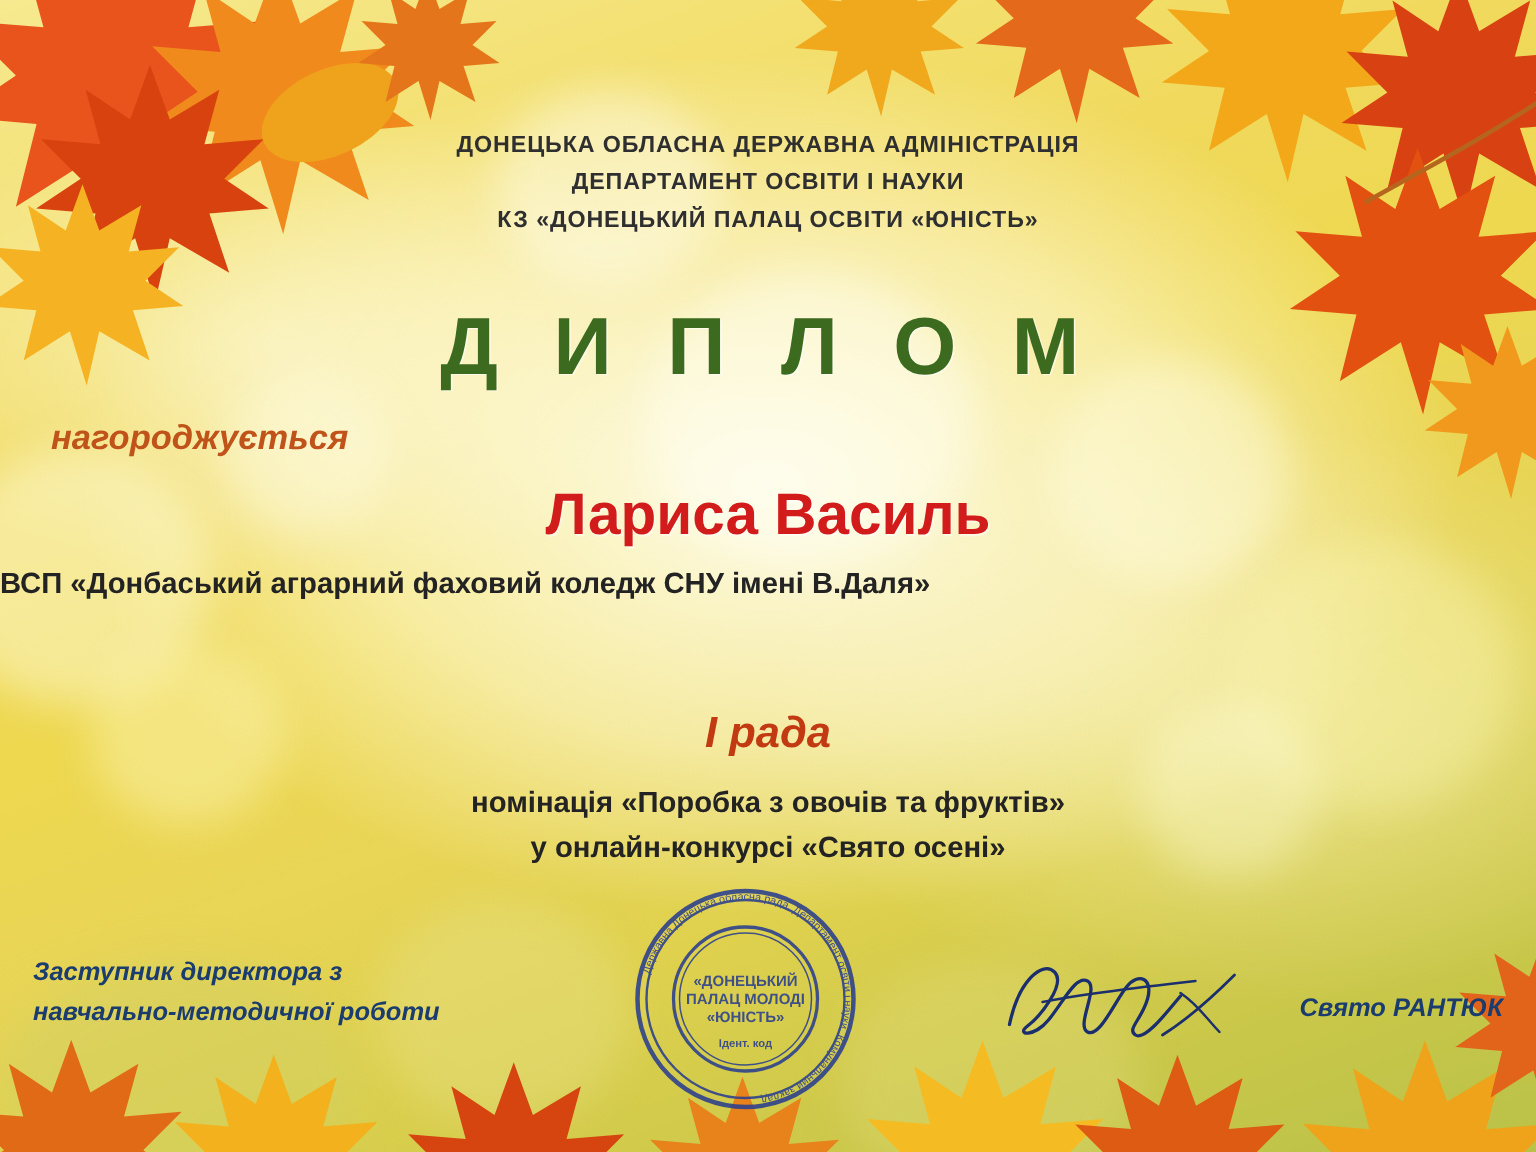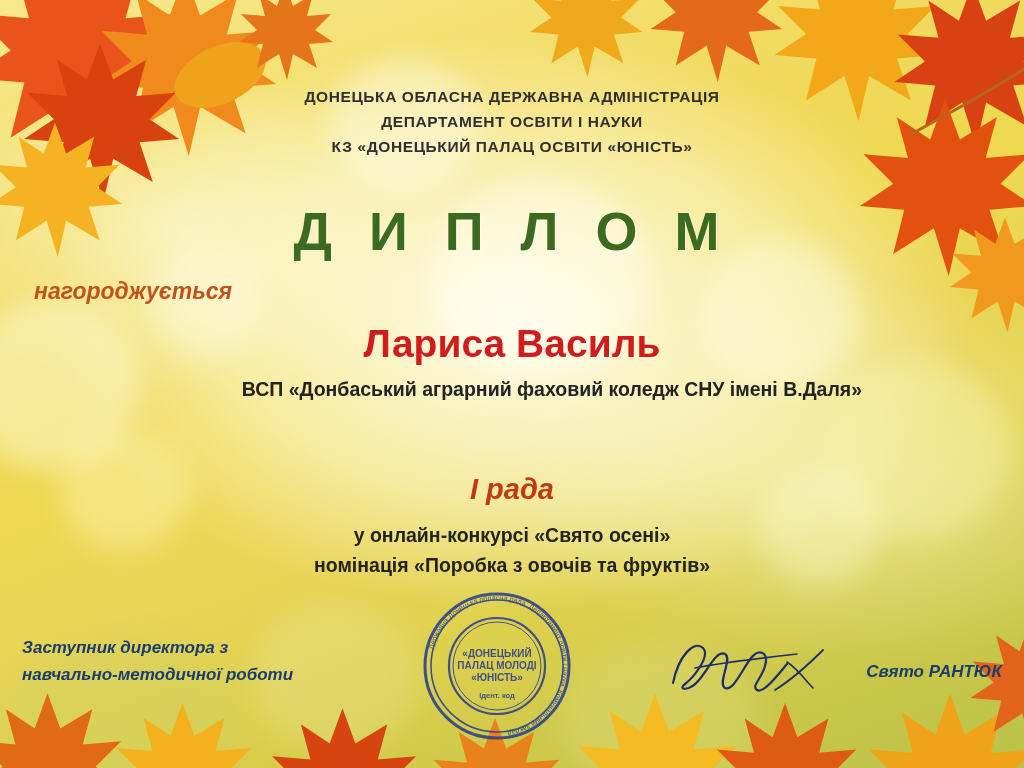--- a/index.html
+++ b/index.html
@@ -100,21 +100,21 @@
     font-weight: bold;
     color: #d21b1b;
     text-shadow: 1px 1px 1px rgba(255,255,255,0.55);
   }
 
   .org {
     position: absolute;
     top: 378px;
     left: 0;
     width: 862px;
-    text-align: right;
+    text-align: left;
     font-size: 19.5px;
     font-weight: bold;
     color: #232323;
   }
 
   .place {
     position: absolute;
     top: 473px;
     left: 0;
     width: 1024px;
@@ -322,22 +322,22 @@
 
     <div class="awarded">нагороджується</div>
 
     <div class="winner">Лариса Василь</div>
 
     <div class="org">ВСП «Донбаський аграрний фаховий коледж СНУ імені  В.Даля»</div>
 
     <div class="place">І рада</div>
 
     <div class="contest">
+      <div class="cline">номінація «Поробка з овочів та фруктів»</div>
       <div class="cline">у онлайн-конкурсі «Свято осені»</div>
-      <div class="cline">номінація «Поробка з овочів та фруктів»</div>
     </div>
 
     <div class="signer-title">
       <div>Заступник директора з</div>
       <div>навчально-методичної  роботи</div>
     </div>
 
     <div class="signer-name">Свято РАНТЮК</div>
   </div>
 

